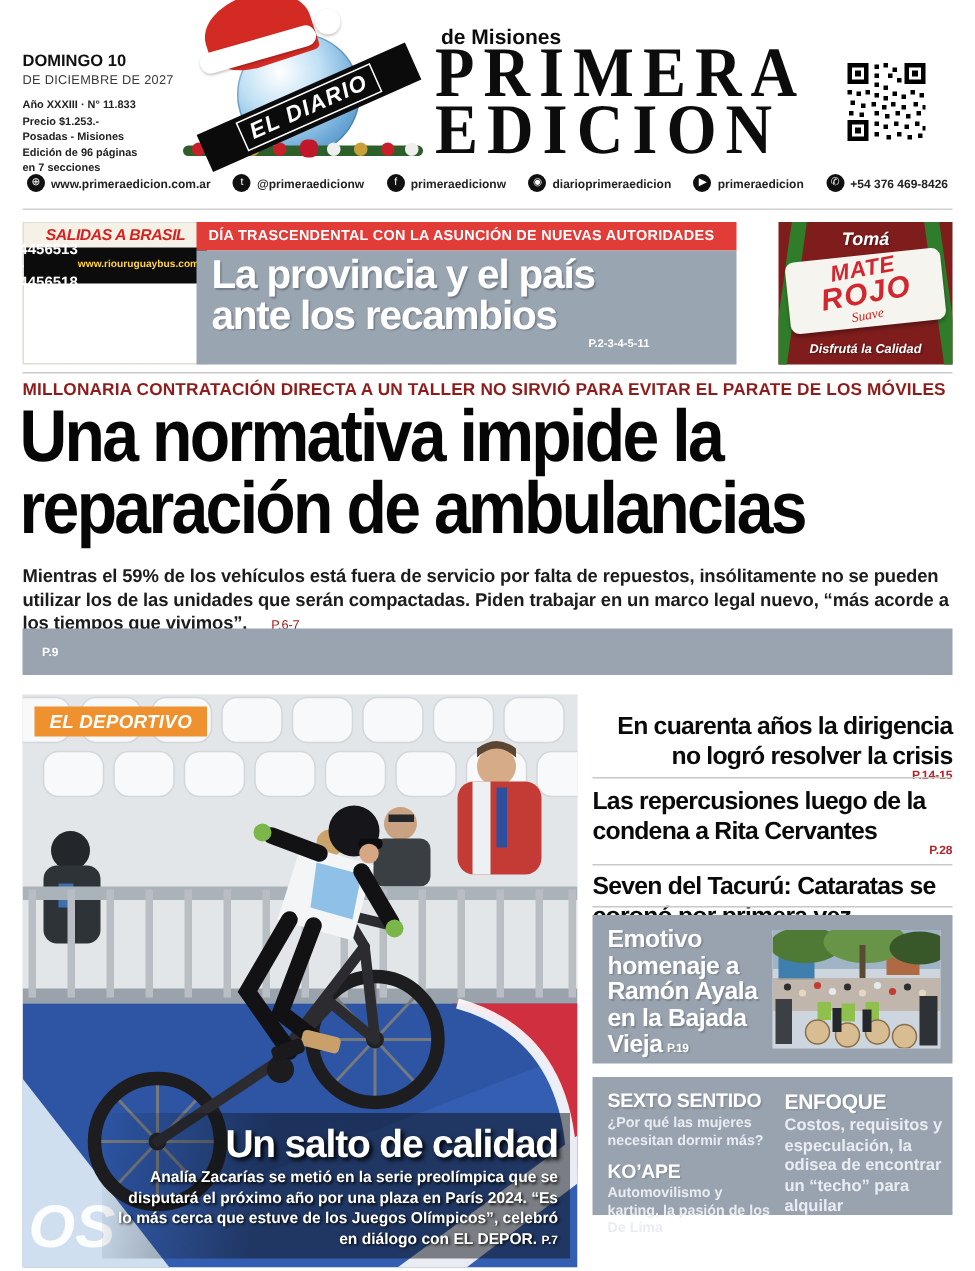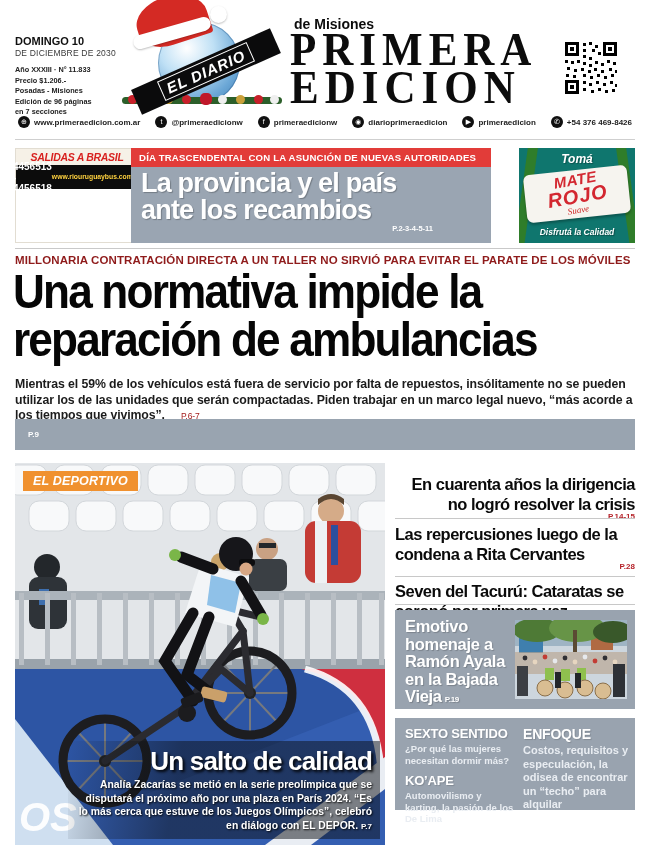--- a/index.html
+++ b/index.html
@@ -69,21 +69,21 @@
   .rio-url{color:#ffd23f;font-weight:700;font-size:6.8px;line-height:8px;}
 
   .lead{position:absolute;left:131px;top:148px;width:360px;height:95px;}
   .lead-kicker{height:19px;background:#e23c39;display:flex;align-items:center;padding-left:8px;}
   .lead-kicker span{color:#fff;font-weight:900;font-size:9.6px;letter-spacing:.2px;}
   .lead-box{position:relative;height:76px;background:#9aa5b2;padding:3px 8px 0 10px;box-sizing:border-box;}
   .lead-t{color:#fff;font-weight:900;font-size:27px;line-height:27px;letter-spacing:-.8px;
           text-shadow:1px 1px 1px rgba(0,0,0,.25);}
   .lead-pages{position:absolute;right:58px;bottom:10px;color:#fff;font-weight:900;font-size:7.5px;}
 
-  .ad-mate{position:absolute;left:519px;top:148px;width:116px;height:95px;background:#0f766e;overflow:hidden;}
+  .ad-mate{position:absolute;left:519px;top:148px;width:116px;height:95px;background:#7f1d1d;overflow:hidden;}
   .mate-stripe{position:absolute;top:-6px;width:10px;height:110px;background:#2f7d2a;transform:rotate(8deg);}
   .ms-l{left:2px;} .ms-r{right:2px;transform:rotate(-8deg);}
   .mate-top{position:absolute;left:0;top:4px;width:100%;text-align:center;color:#fff;font-style:italic;
             font-weight:900;font-size:12px;text-shadow:1px 1px 1px rgba(0,0,0,.3);}
   .mate-ribbon{position:absolute;left:6px;top:22px;width:104px;height:48px;background:#f6f4ef;
                border-radius:6px;transform:rotate(-6deg);box-shadow:0 2px 3px rgba(0,0,0,.3);
                display:flex;flex-direction:column;align-items:center;justify-content:center;}
   .mate-l1{color:#d32730;font-style:italic;font-weight:900;font-size:15px;line-height:14px;letter-spacing:.5px;transform:rotate(-4deg);}
   .mate-l2{color:#d32730;font-style:italic;font-weight:900;font-size:20px;line-height:18px;letter-spacing:1px;transform:rotate(-4deg);}
   .mate-script{color:#c22; font-style:italic;font-family:"Liberation Serif",serif;font-size:9px;transform:rotate(-4deg);}
@@ -147,24 +147,24 @@
   .bb-right .bb-title{font-size:14px;line-height:15px;}
   .bb-right .bb-text{font-size:11px;line-height:13.5px;margin-top:2px;}
 </style>
 </head>
 <body>
 
 <div class="page">
 
   <div class="masthead-info">
     <div class="mi-day">DOMINGO 10</div>
-    <div class="mi-date">DE DICIEMBRE DE 2030</div>
+    <div class="mi-date">DE DICIEMBRE DE 2027</div>
     <div class="mi-lines">
       <div>Año XXXIII · N° 11.833</div>
-      <div>Precio $1.206.-</div>
+      <div>Precio $1.253.-</div>
       <div>Posadas - Misiones</div>
       <div>Edición de 96 páginas</div>
       <div>en 7 secciones</div>
     </div>
   </div>
 
   <div class="logo">
     <div class="globe"></div>
     <div class="hat-body"></div>
     <div class="hat-band"></div>

